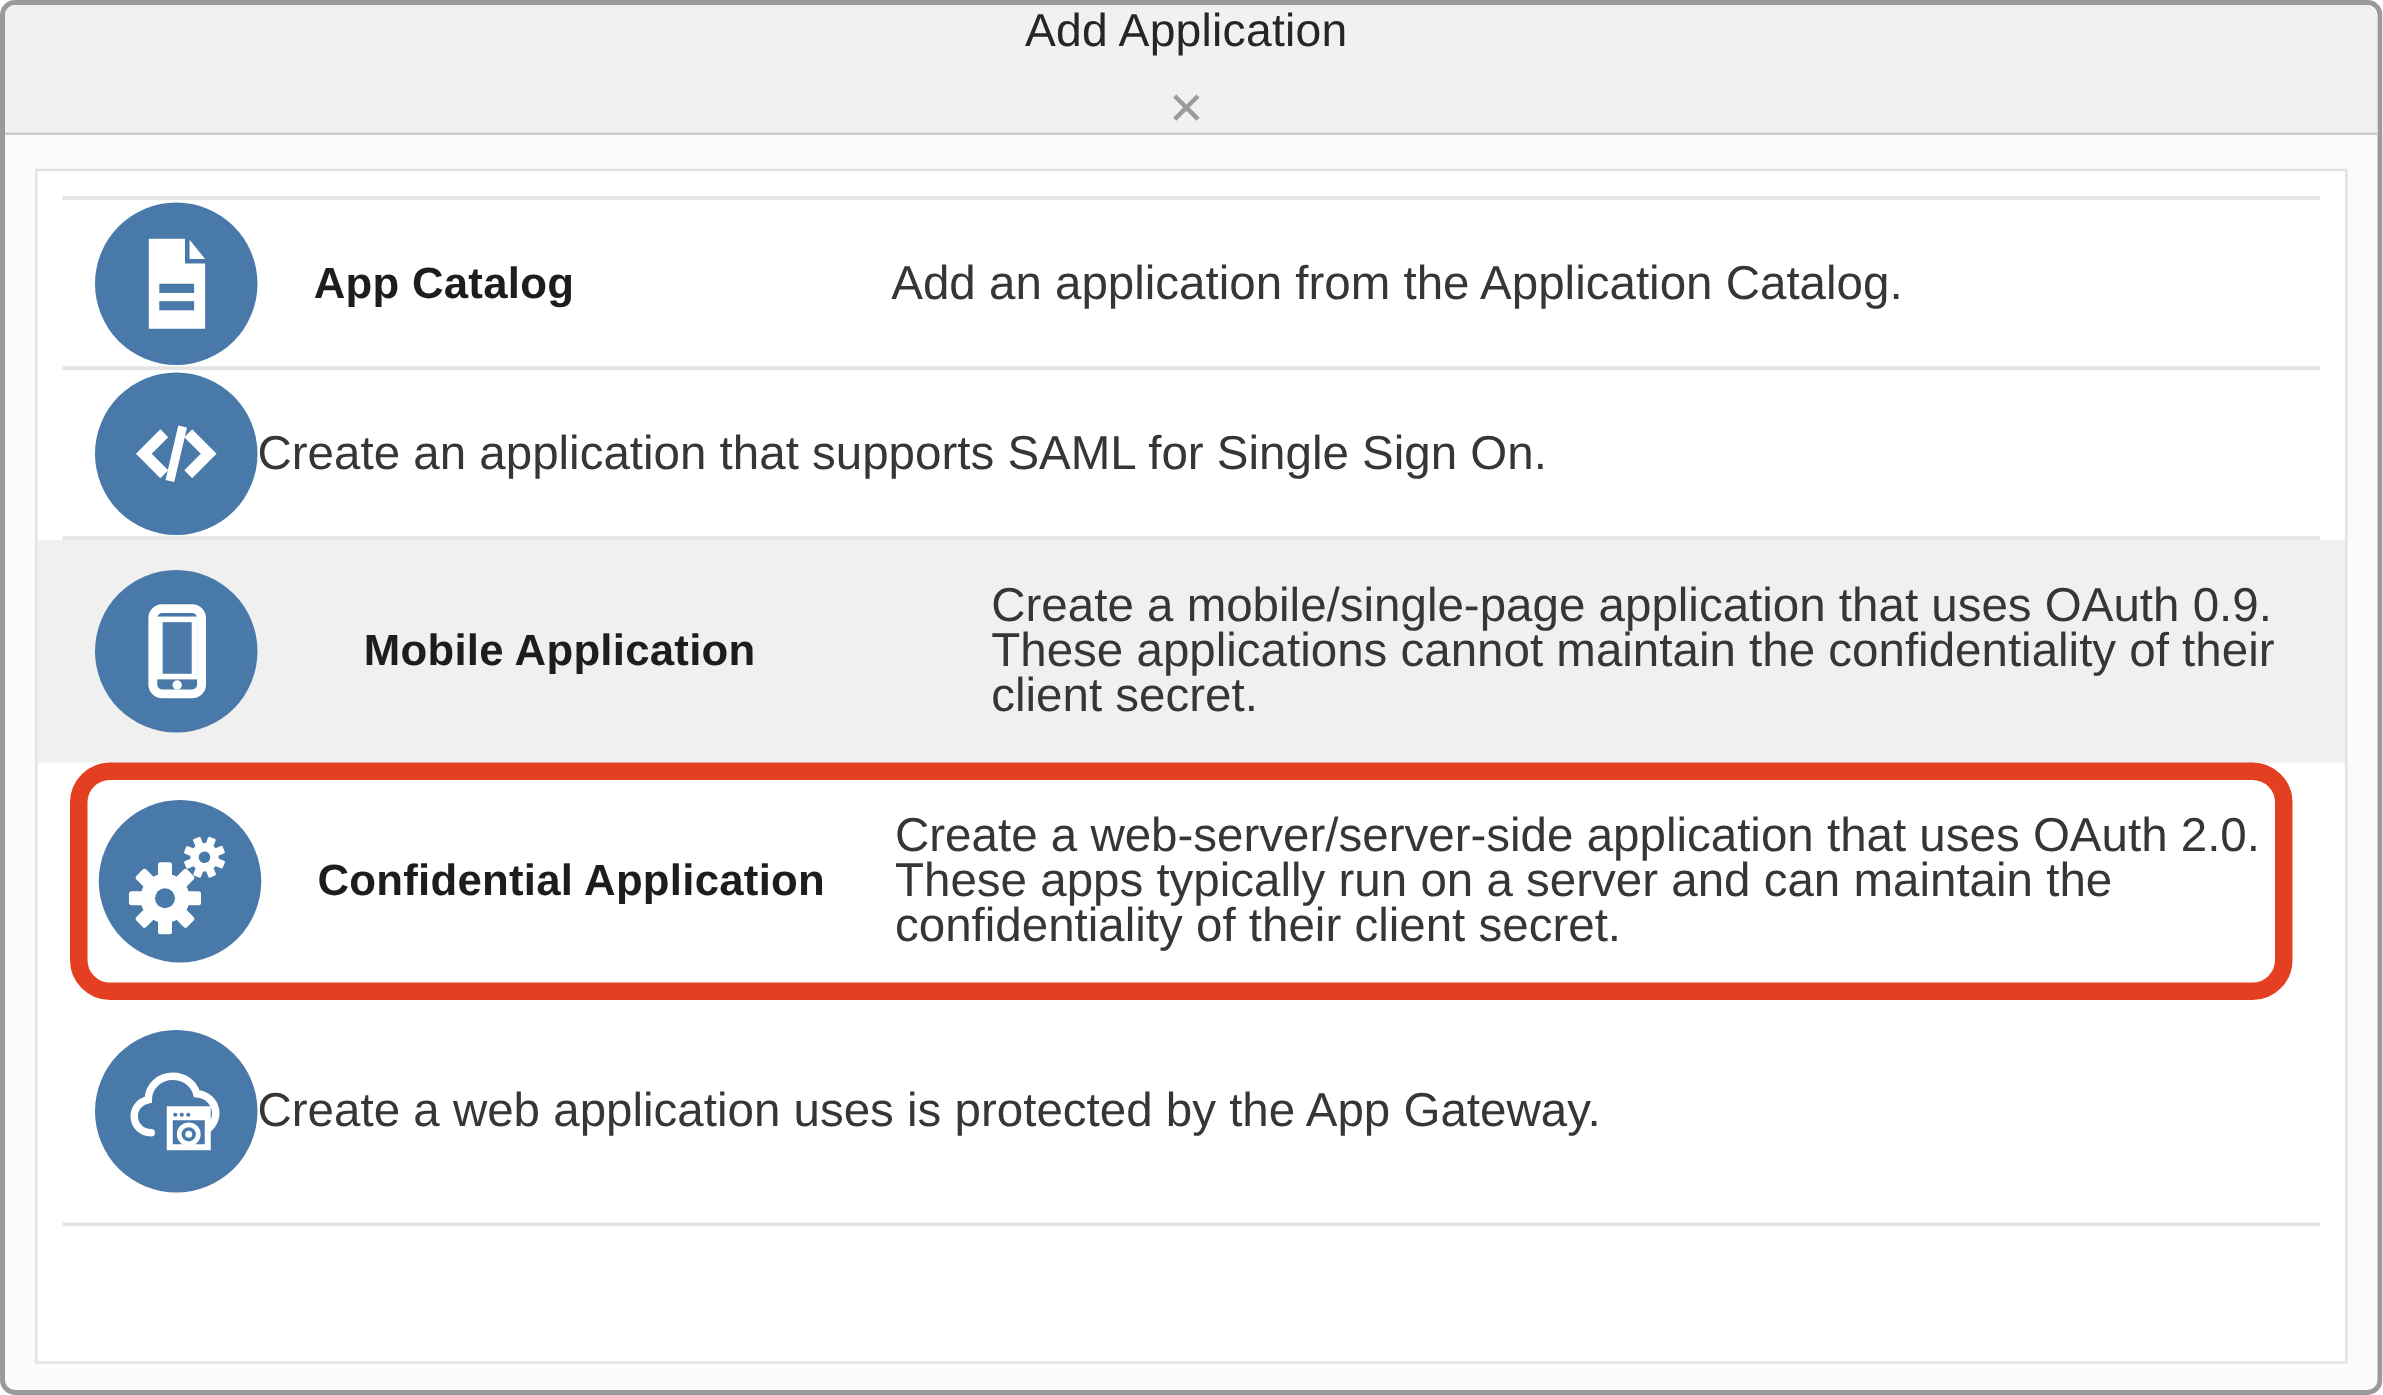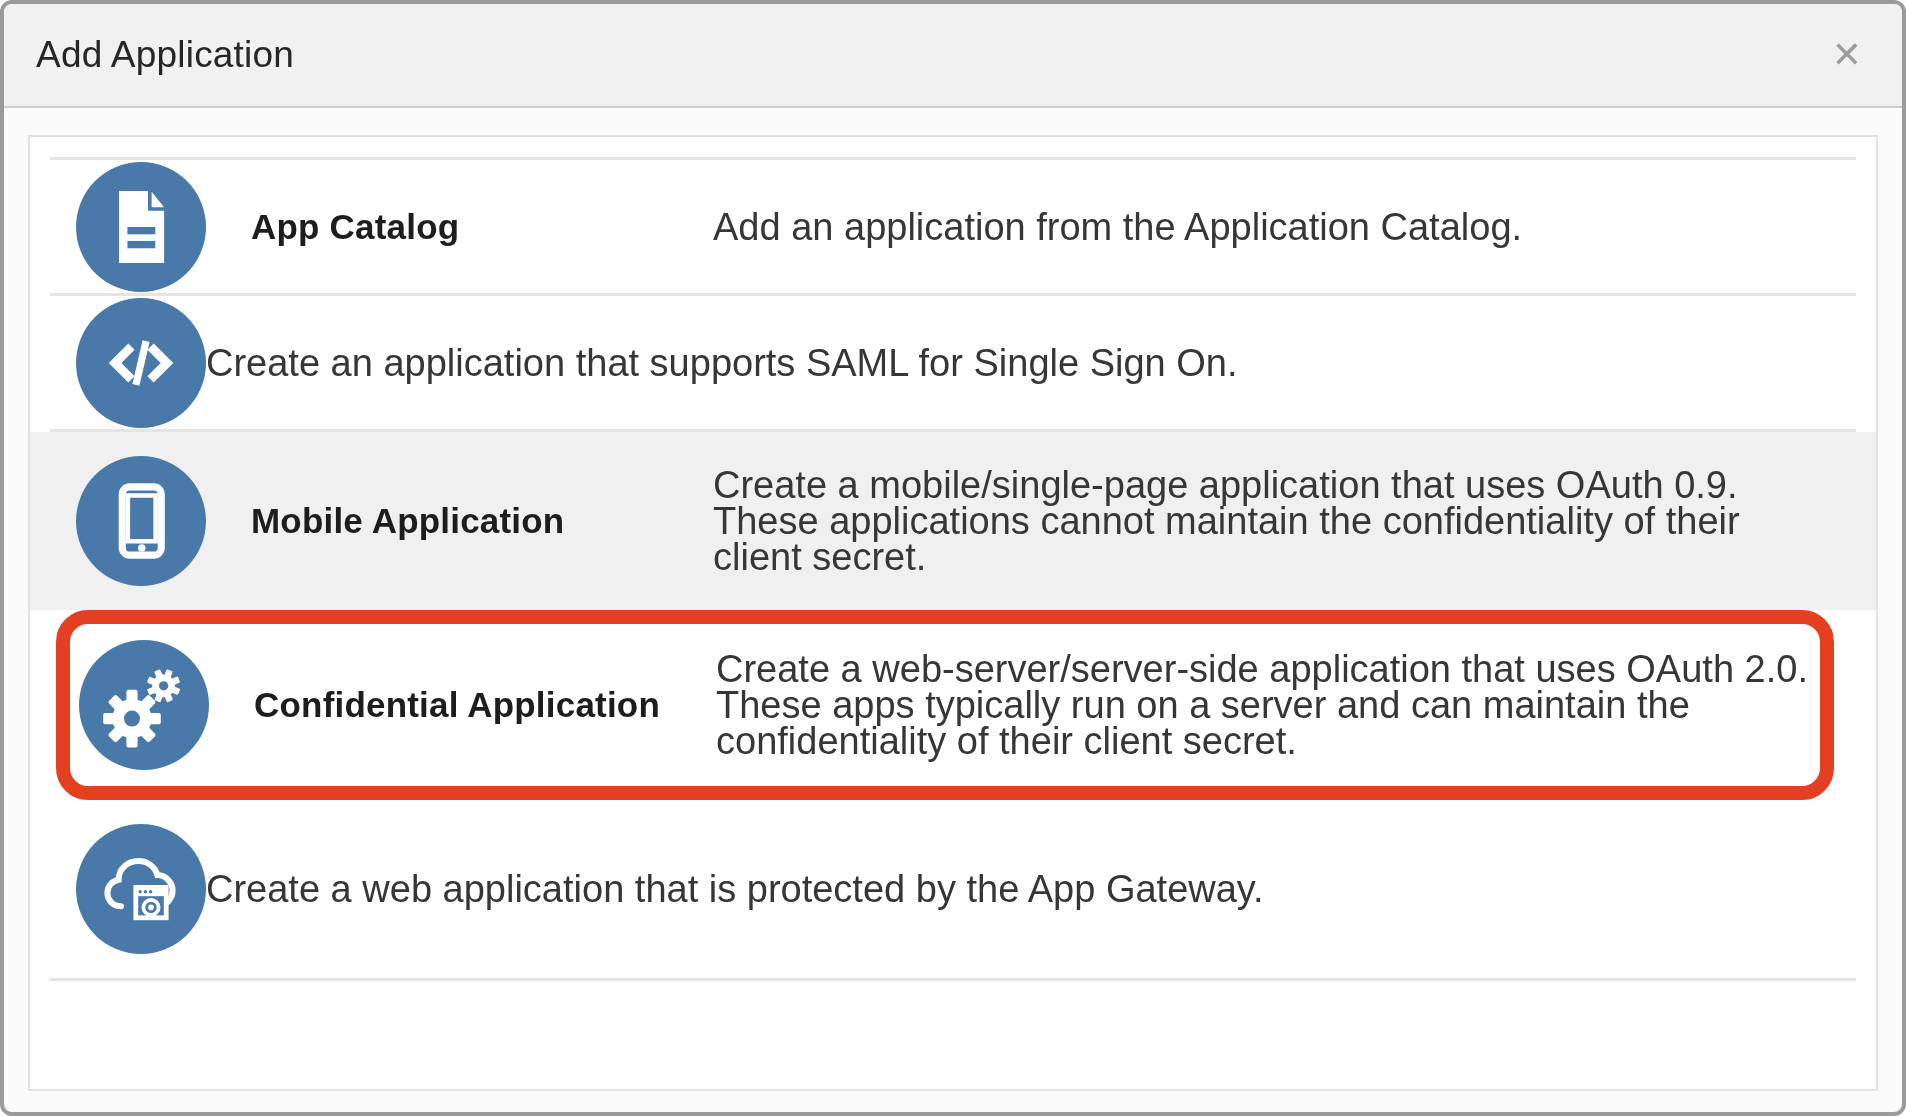--- a/index.html
+++ b/index.html
@@ -23,20 +23,21 @@
     border:4px solid var(--frame-border);
     border-radius:12px;
     overflow:hidden;
   }
   .modal-header{
     height:104px;
     background:var(--header-bg);
     border-bottom:2px solid #cdcdcd;
     display:flex;align-items:center;justify-content:space-between;
     padding:0 40px 0 32px;
+    flex-direction:column;
   }
   .modal-title{
     font-size:37px;color:#262626;font-weight:400;letter-spacing:.2px;
   }
   .close-btn{
     font-size:36px;font-weight:700;color:var(--close);
     background:none;border:none;cursor:pointer;line-height:1;
     font-family:"DejaVu Sans",sans-serif;
   }
   .content-box{
@@ -49,20 +50,21 @@
   .divider{height:3px;background:var(--divider);border:none;}
   .row{
     display:flex;align-items:center;
     height:178px;
   }
   .row.r1,.row.r2{border-bottom:3px solid var(--divider);height:136px;}
   .row.shaded{
     background:var(--shaded);
     margin:0 -20px;
     padding:0 20px;
+    gap:40px;
   }
   .row.highlighted{
     height:190px;
     border:14px solid var(--red);
     border-radius:32px;
     margin:0 22px 0 6px;
     padding-left:9px;
   }
   .row.highlighted .icon-circle{margin-left:0;}
   .icon-circle{
@@ -173,20 +175,20 @@
           <path d="M7 16.3 C5 16.3 3.6 14.8 3.6 13 C3.6 11.3 4.8 10 6.4 9.7 C6.4 7 8.6 5 11.3 5 C13.6 5 15.5 6.4 16.1 8.5 C18.2 8.6 19.9 10.3 19.9 12.4 C19.9 14.2 18.7 15.7 17 16.2" fill="none" stroke="#ffffff" stroke-width="1.5" stroke-linecap="round"></path>
           <rect x="10.7" y="11.6" width="7.6" height="7.6" fill="#4879a8" stroke="#ffffff" stroke-width="1.2"></rect>
           <rect x="10.7" y="11.6" width="7.6" height="2.2" fill="#ffffff"></rect>
           <circle cx="11.8" cy="12.7" r="0.42" fill="#4879a8"></circle>
           <circle cx="13.1" cy="12.7" r="0.42" fill="#4879a8"></circle>
           <circle cx="14.4" cy="12.7" r="0.42" fill="#4879a8"></circle>
           <circle cx="14.5" cy="16.6" r="1.9" fill="none" stroke="#ffffff" stroke-width="0.95"></circle>
           <circle cx="14.5" cy="16.6" r="0.7" fill="#ffffff"></circle>
         </svg>
       </div>
-      <div class="row-desc">Create a web application that is protected by the App Gateway.</div>
+      <div class="row-desc">Create a web application uses is protected by the App Gateway.</div>
     </div>
 
     <hr class="divider">
     <div class="bottom-pad"></div>
   </div>
 
 </div>
 
 </body></html>

